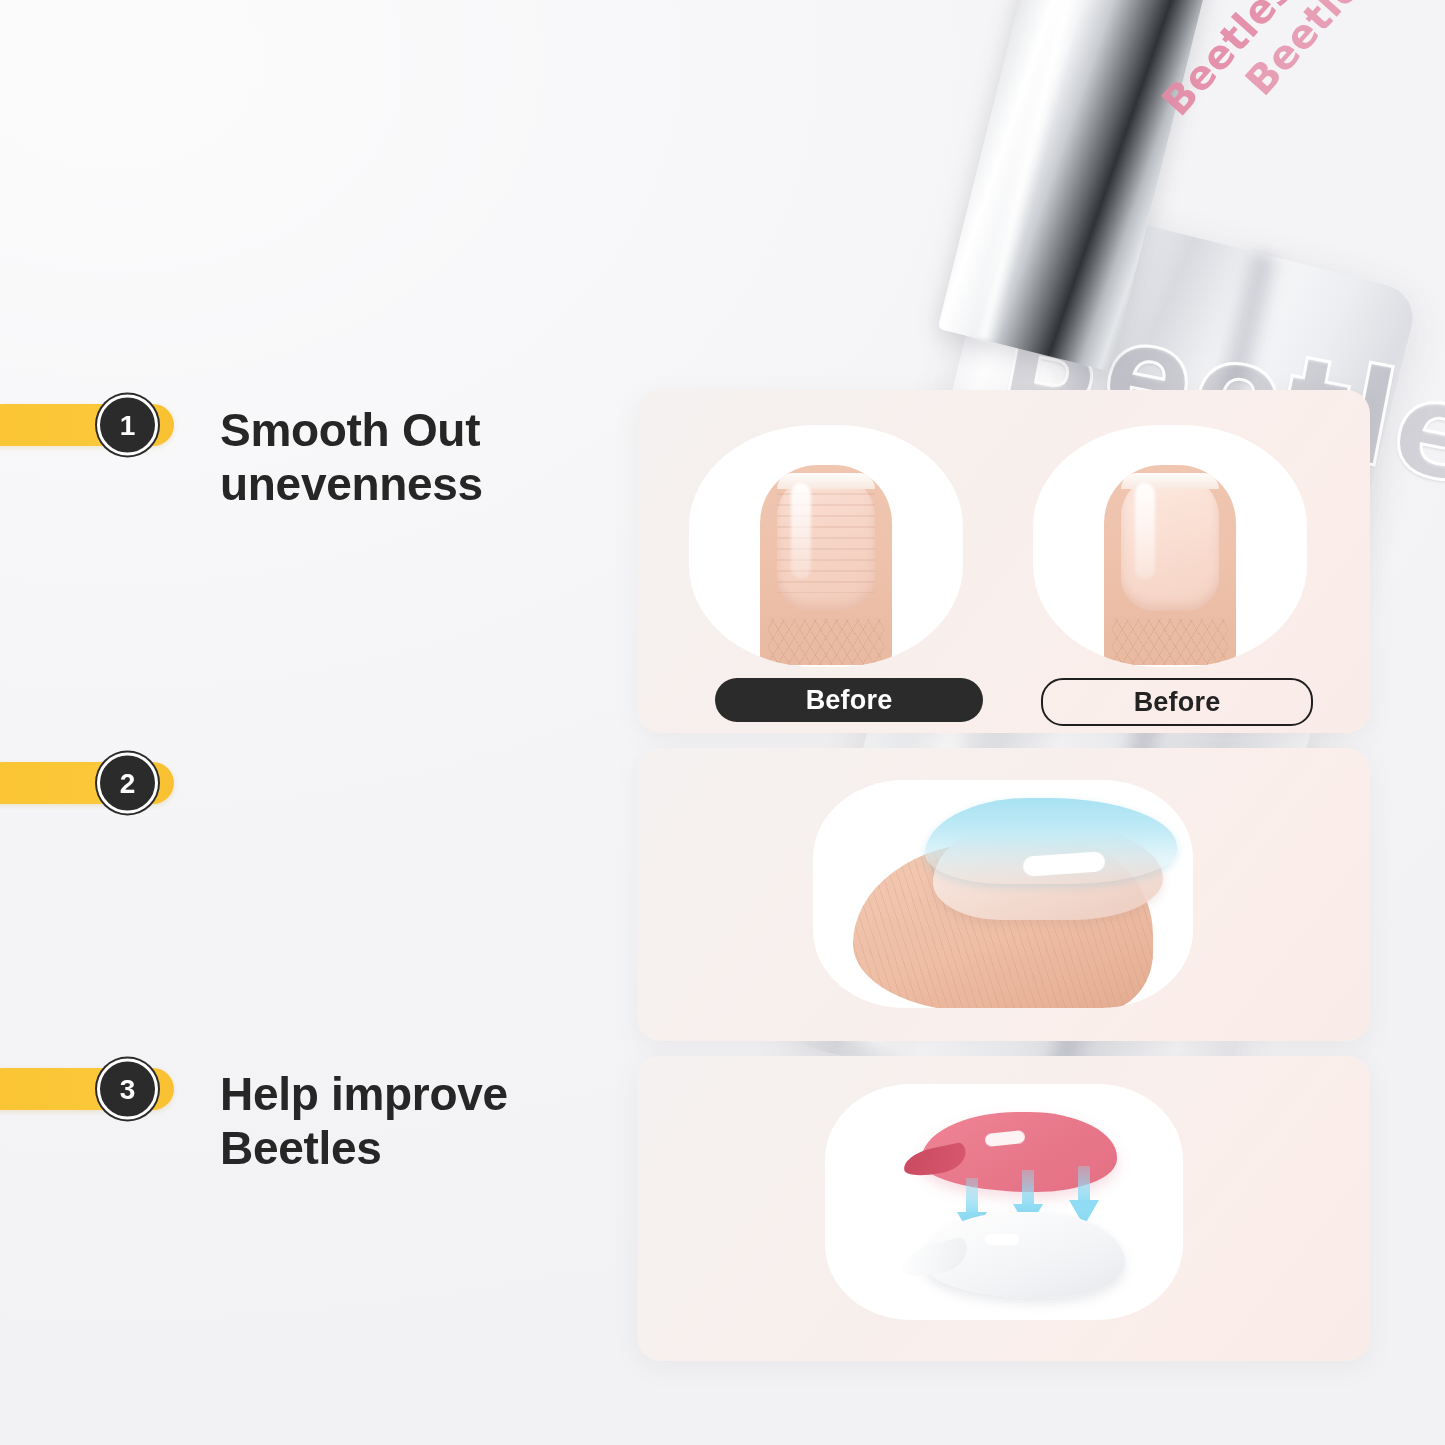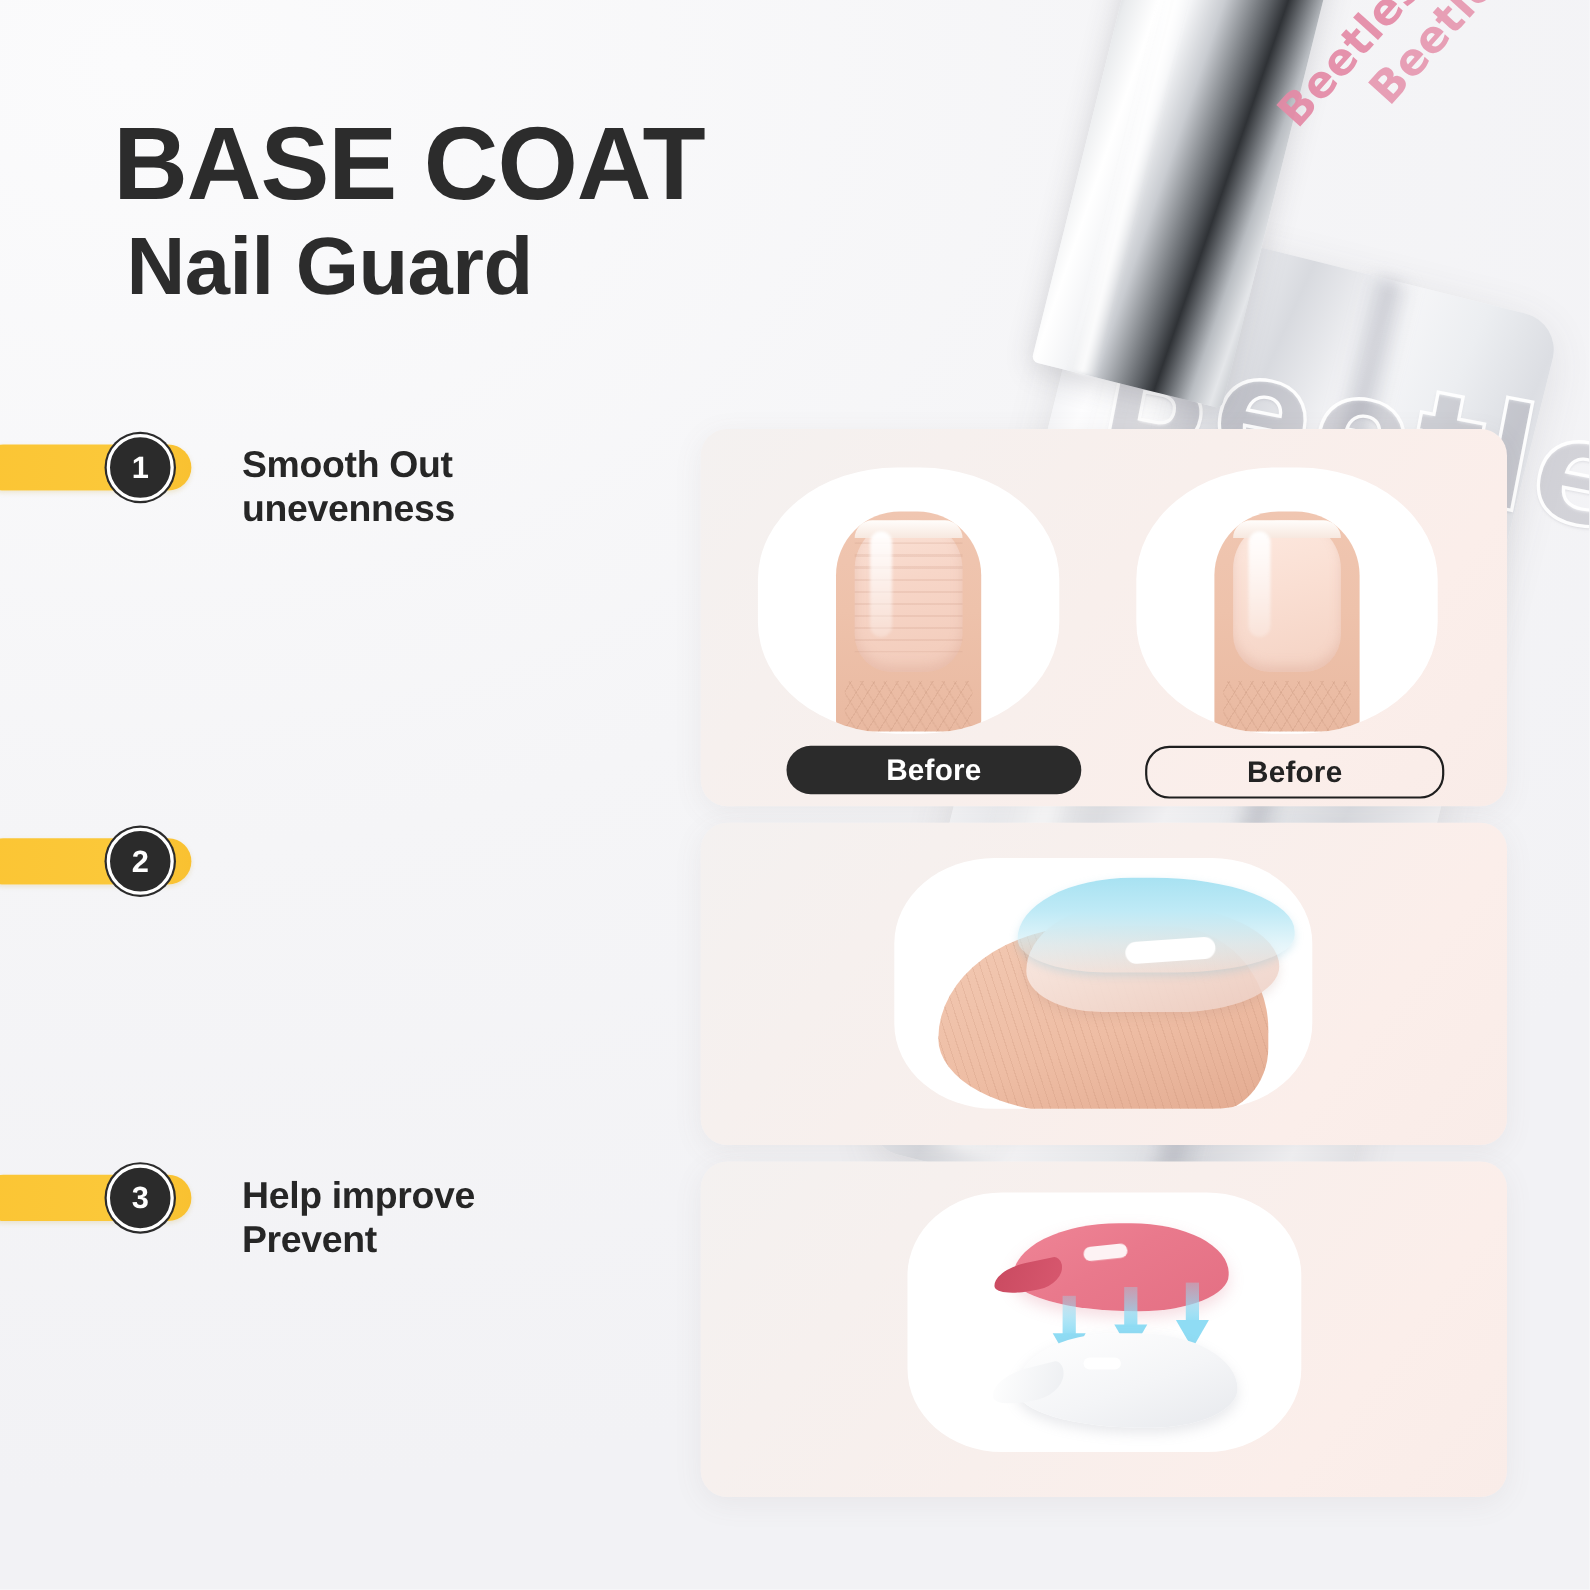--- a/index.html
+++ b/index.html
@@ -122,21 +122,21 @@
     box-shadow:0 0 0 2px #2b2b2b;
     display:flex;align-items:center;justify-content:center;
   }
   .num-circle span{
     color:#ffffff;font-family:"Liberation Sans", sans-serif;
     font-size:28px;font-weight:700;line-height:1;
   }
   .feat-text{
     margin-left:46px;
     font-family:"Liberation Sans", sans-serif;
-    font-size:34px;font-weight:700;line-height:1.17;
+    font-size:46px;font-weight:700;line-height:1.17;
     color:#262626;white-space:pre-line;letter-spacing:-.3px;
   }
 
   
   .card{
     position:absolute;left:637px;width:733px;
     border-radius:24px;
     background:linear-gradient(128deg,#f4f1f0 0%,#f8efec 48%,#fbeeea 78%,#f9ece8 100%);
     box-shadow:0 6px 26px rgba(120,100,100,.08);
     overflow:hidden;
@@ -293,24 +293,20 @@
     </div>
 
     <div class="cap">
       <div class="cap-gloss"></div>
 
       <div class="cap-brand cb2">Beetles</div>
       <div class="cap-brand cb3">Beetles</div>
     </div>
   </div>
 
-  <div class="headline">
-    <div class="h-main">BASE COAT</div>
-    <div class="h-sub">Nail Guard</div>
-  </div>
 
   <div class="feature" id="feature-1" style="top:404px;">
     <div class="pill">
       <div class="num-circle">
         <span>1</span>
       </div>
     </div>
     <div class="feat-text">Smooth Out
 unevenness</div>
   </div>
@@ -323,21 +319,21 @@
     </div>
   </div>
 
   <div class="feature" id="feature-3" style="top:1068px;">
     <div class="pill">
       <div class="num-circle">
         <span>3</span>
       </div>
     </div>
     <div class="feat-text">Help improve
-Prevent</div>
+Beetles</div>
   </div>
 
   <div class="card" id="card-1">
 
     <div class="squircle sq-a">
       <div class="finger">
         <div class="nail before">
           <div class="tip"></div>
           <div class="bumps"></div>
           <div class="gloss"></div>

